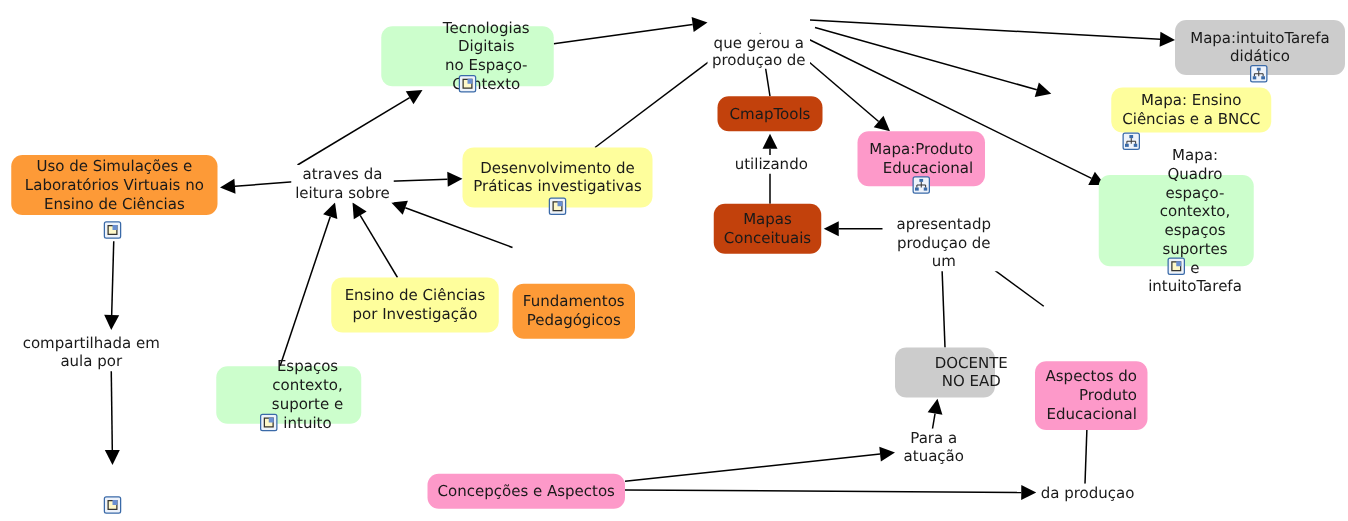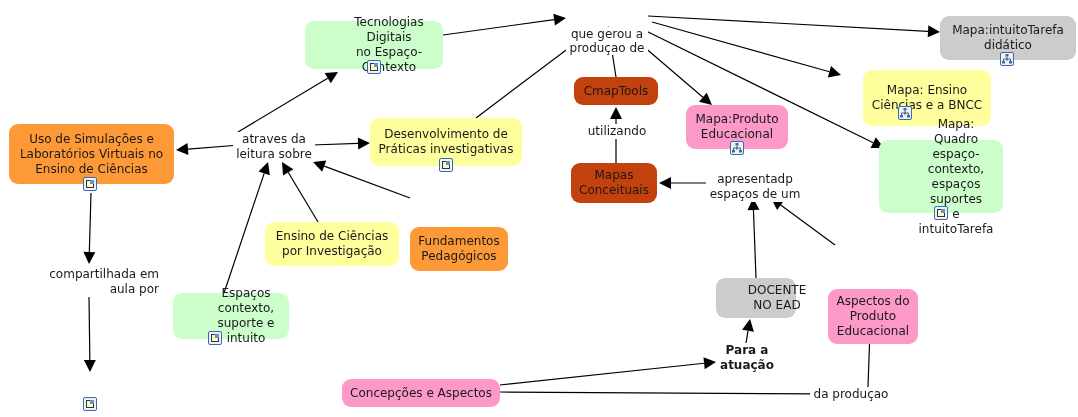--- a/index.html
+++ b/index.html
@@ -8,21 +8,21 @@
   #edges { position:absolute; left:0; top:0; width:1078px; height:417px; }
   .node { position:absolute; border-radius:9px; display:flex; flex-direction:column;
           align-items:center; justify-content:center; text-align:center; line-height:15px;
           box-sizing:border-box; padding:4px 6px; white-space:pre-line; }
   .link { position:absolute; text-align:center; line-height:15px; white-space:pre-line;
           background:#ffffff; padding:0 1px; }
   .orange { background:#fd9a37; }
   .green  { background:#ccfecc;padding-left:36px; }
   .yellow { background:#fefe9c; }
   .blue   { background:#c2410c; }
-  .pink   { background:#fd99c9; }
+  .pink   { background:#fd99c9;text-align:right; }
   .gray   { background:#cccccc; }
   .icon { position:absolute; width:14px; height:14px; box-sizing:border-box;
           border:1px solid #3a6aa8; border-radius:2px; background:#eef3fb; }
   .icon.doc::before { content:""; position:absolute; left:2px; top:2px; width:8px; height:8px;
           border:1px solid #333; background:#fff8c8; box-sizing:border-box; }
   .icon.doc::after { content:""; position:absolute; left:6px; top:2px; width:4px; height:4px;
           background:#6a8fd0; }
   .icon.map svg { position:absolute; left:1px; top:1px; }
 </style>
 </head>
@@ -70,21 +70,21 @@
     <line x1="746" y1="343" x2="748.0272121523357" y2="330.83672708598573" stroke="#000000" stroke-width="1.2"></line>
     <polygon points="750,319 753.9455756953286,331.8231210098179 742.1088486093428,329.85033316215356" fill="#000000"></polygon>
     <line x1="500" y1="385" x2="704.0674567404741" y2="363.2705948841162" stroke="#000000" stroke-width="1.2"></line>
     <polygon points="716,362 704.7027541825322,369.23686651387914 703.432159298416,357.3043232543532" fill="#000000"></polygon>
     <line x1="500" y1="392" x2="817.0002217212964" y2="393.92705301958233" stroke="#000000" stroke-width="1.2"></line>
     <polygon points="829,394 816.9637482310876,399.92694215893414 817.0366952115052,387.9271638802305" fill="#000000"></polygon>
     <line x1="868" y1="387" x2="870.5816498111794" y2="312.99270541285466" stroke="#000000" stroke-width="1.2"></line>
     <polygon points="871,301 876.5780025176068,313.20188050726495 864.585297104752,312.7835303184444" fill="#000000"></polygon>
   </svg>
 
-<div class="node orange" style="left:9px;top:124px;width:165px;height:60px;">Uso de Simulações e
+<div class="node orange" style="left:9px;top:124px;width:165px;height:48px;">Uso de Simulações e
 Laboratórios Virtuais no
 Ensino de Ciências</div>
 <div class="icon doc" style="left:83px;top:177px;"></div>
 
 <div class="node green" style="left:305px;top:21px;width:138px;height:48px;">Tecnologias Digitais
 no Espaço-Contexto</div>
 <div class="icon doc" style="left:367px;top:60px;"></div>
 
 <div class="node yellow" style="left:370px;top:118px;width:152px;height:48px;">Desenvolvimento de
 Práticas investigativas</div>
@@ -123,21 +123,21 @@
 didático</div>
 <div class="icon map" style="left:1000px;top:52px;">
     <svg width="10" height="10" viewBox="0 0 10 10">
       <rect x="3.5" y="0" width="3" height="2.5" fill="#3a6aa8"></rect>
       <rect x="0" y="7" width="3" height="2.5" fill="#3a6aa8"></rect>
       <rect x="7" y="7" width="3" height="2.5" fill="#3a6aa8"></rect>
       <path d="M5 2.5V5M1.5 5H8.5M1.5 5V7M8.5 5V7M5 5V7" stroke="#333" stroke-width="0.8" fill="none"></path>
     </svg>
   </div>
 
-<div class="node yellow" style="left:863px;top:70px;width:128px;height:56px;">Mapa: Ensino
+<div class="node yellow" style="left:889px;top:70px;width:128px;height:36px;">Mapa: Ensino
 Ciências e a BNCC</div>
 <div class="icon map" style="left:898px;top:106px;">
     <svg width="10" height="10" viewBox="0 0 10 10">
       <rect x="3.5" y="0" width="3" height="2.5" fill="#3a6aa8"></rect>
       <rect x="0" y="7" width="3" height="2.5" fill="#3a6aa8"></rect>
       <rect x="7" y="7" width="3" height="2.5" fill="#3a6aa8"></rect>
       <path d="M5 2.5V5M1.5 5H8.5M1.5 5V7M8.5 5V7M5 5V7" stroke="#333" stroke-width="0.8" fill="none"></path>
     </svg>
   </div>
 
@@ -153,20 +153,20 @@
 
 <div class="node gray" style="left:716px;top:278px;width:80px;height:40px;padding-left:48px;">DOCENTE
 NO EAD</div>
 
 <div class="node pink" style="left:342px;top:379px;width:158px;height:28px;">Concepções e Aspectos</div>
 
 <div class="link" style="left:233px;top:132px;width:80px;">atraves da
 leitura sobre</div>
 <div class="link" style="left:566px;top:0px;width:80px;line-height:14px;top:-1px;margin-top:28px;">que gerou a
 produçao de</div>
-<div class="link" style="left:38px;top:267px;width:120px;text-align:right;">compartilhada em
+<div class="link" style="left:12px;top:267px;width:120px;">compartilhada em
 aula por</div>
 <div class="link" style="left:582px;top:124px;width:68px;">utilizando</div>
 <div class="link" style="left:706px;top:172px;width:96px;">apresentadp
-espaços de um</div>
-<div class="link" style="left:718px;top:343px;width:56px;font-weight:bold;">Para a
+produçao de um</div>
+<div class="link" style="left:718px;top:343px;width:56px;">Para a
 atuação</div>
-<div class="link" style="left:810px;top:387px;width:80px;">da produçao</div>
+<div class="link" style="left:829px;top:387px;width:80px;">da produçao</div>
 
 </body></html>

